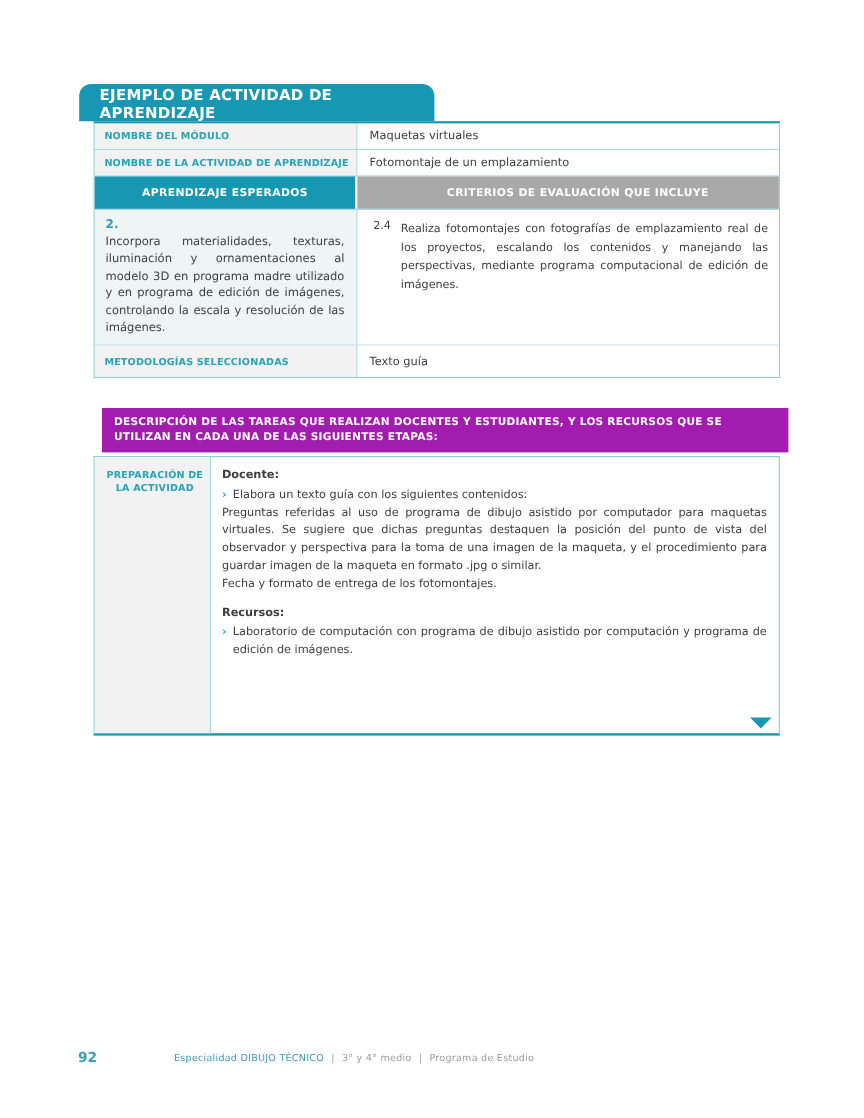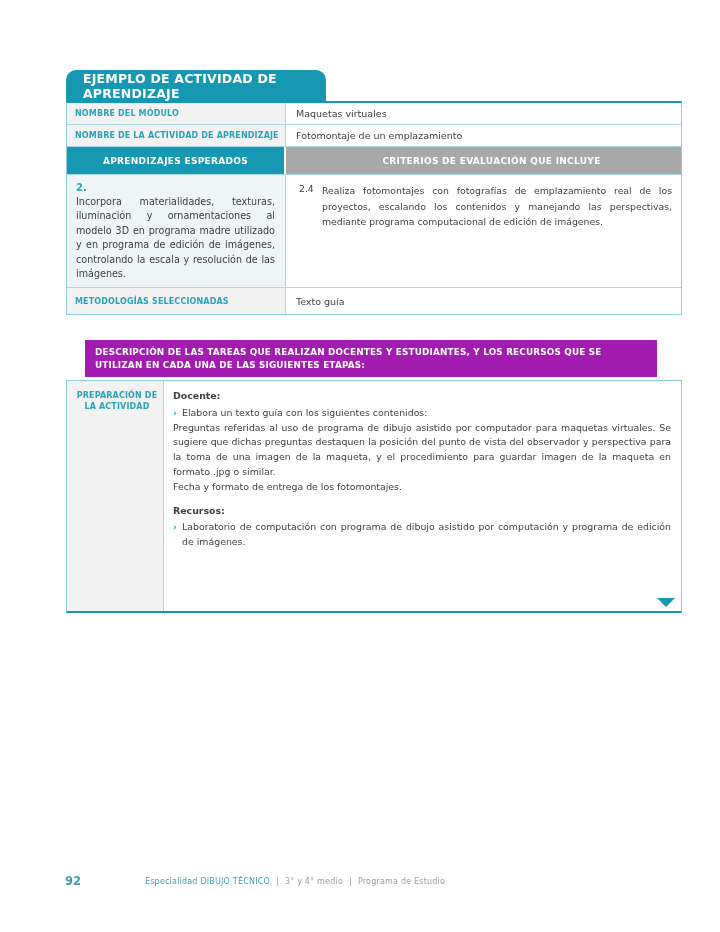--- a/index.html
+++ b/index.html
@@ -9,31 +9,31 @@
     width:720px; height:932px;
     background:#ffffff;
     margin:0 auto;
     font-family:"DejaVu Sans", sans-serif;
     color:#3e3e3e;
     overflow:hidden;
   }
   
   .title-tab {
     position:absolute; left:66px; top:70px;
-    width:260px; height:31px;
+    width:296px; height:31px;
     background:#1698b2;
     border-radius:10px 10px 0 0;
     display:flex; align-items:center;
     padding:0 0 0 17px;
     color:#ffffff; font-weight:bold;
     font-size:12.5px; letter-spacing:0.2px;
   }
   
   .tbl {
-    position:absolute; left:66px; width:616px;
+    position:absolute; left:78px; width:572px;
     background:#ffffff;
     border:1px solid #8fcedb;
   }
   .block-a { top:101px; border-top:2px solid #1698b2; }
   .block-c { top:380px; height:233px; border-bottom:2px solid #1698b2; display:flex; }
   .row { display:flex; border-bottom:1px solid #a9d9e2; }
   .row:last-child { border-bottom:none; }
   .info-row { height:22px; }
   .label-cell {
     width:219px; background:#f2f2f2;
@@ -133,21 +133,21 @@
       <div class="value-cell">Maquetas virtuales</div>
     </div>
 
     <div class="row info-row">
       <div class="label-cell">NOMBRE DE LA ACTIVIDAD DE APRENDIZAJE</div>
       <div class="value-cell">Fotomontaje de un emplazamiento</div>
     </div>
 
 
     <div class="row hdr-row">
-      <div class="hdr-left">APRENDIZAJES ESPERADOS</div>
+      <div class="hdr-left">APRENDIZAJE ESPERADOS</div>
       <div class="hdr-right">CRITERIOS DE EVALUACIÓN QUE INCLUYE</div>
     </div>
 
     <div class="row content-row">
       <div class="ae-cell">
         <div class="ae-num">2.</div>
         <div class="ae-text">Incorpora materialidades, texturas, iluminación y ornamentaciones al modelo 3D en programa madre utilizado y en programa de edición de imágenes, controlando la escala y resolución de las imágenes.</div>
       </div>
       <div class="ce-cell">
         <div class="ce-num">2.4</div>

